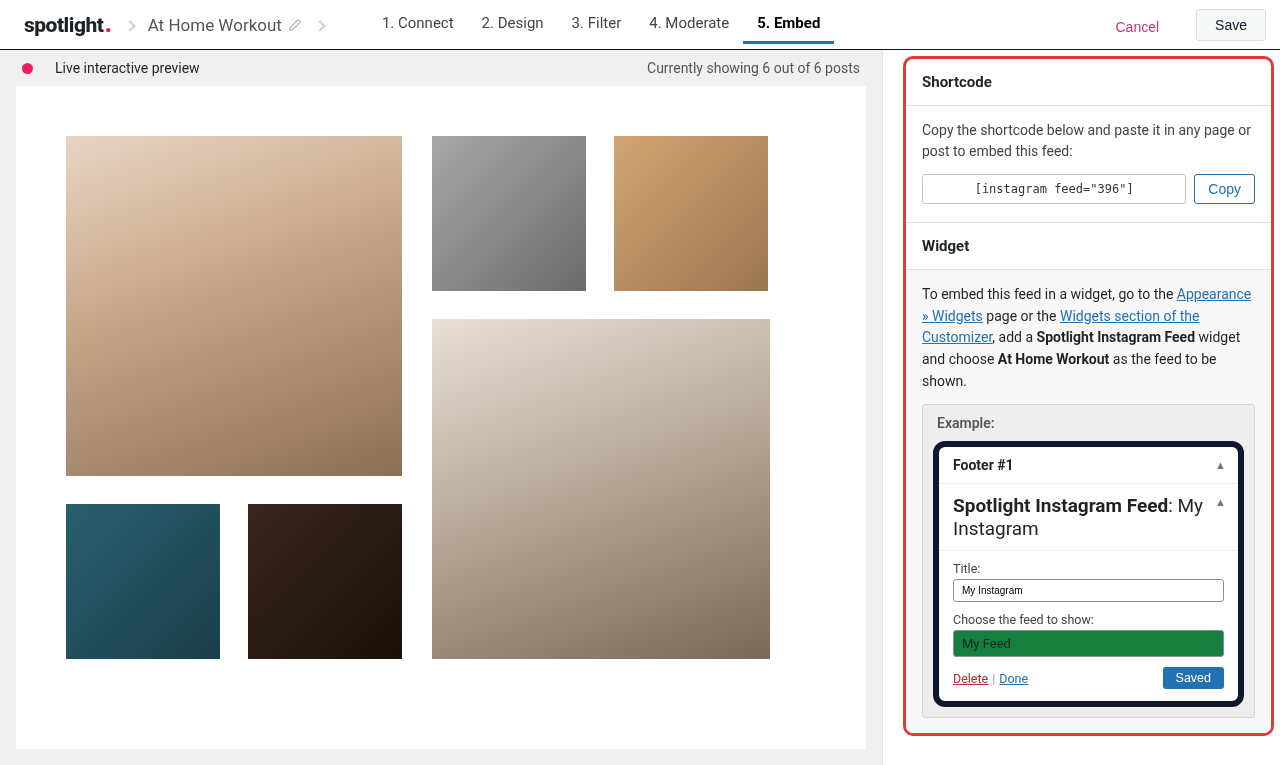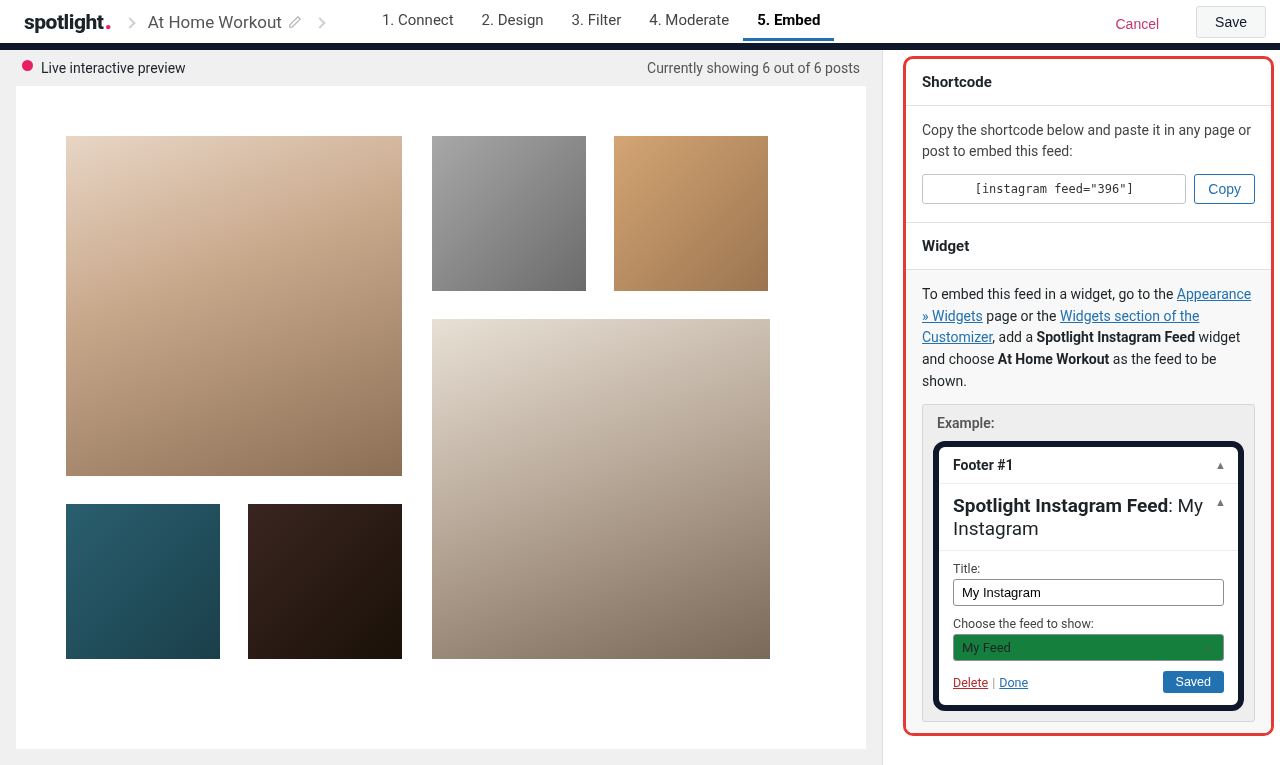--- a/index.html
+++ b/index.html
@@ -1,35 +1,35 @@
 <!DOCTYPE html>
 <html><head>
 <meta charset="utf-8">
 <style>
 * { box-sizing: border-box; margin: 0; padding: 0; }
 body { font-family: -apple-system, BlinkMacSystemFont, "Segoe UI", Roboto, Arial, sans-serif; font-size: 14px; color: #1d2327; background: #f0f0f1; width: 1280px; height: 765px; overflow: hidden; }
 
 
-.header { background: #fff; border-bottom: 7px solid #0f172a; display: flex; align-items: center; height: 50px; padding: 0 14px 0 24px; }
+.header { background: #fff; border-bottom: 1px solid #0f172a; display: flex; align-items: center; height: 50px; padding: 0 14px 0 24px; }
 .logo { font-weight: 800; font-size: 21px; letter-spacing: -0.5px; display: flex; align-items: baseline; }
 .logo-dot { color: #e91e63; font-size: 26px; line-height: 0; margin-left: 1px; }
 .crumb-sep { color: #d0d0d0; margin: 0 14px; }
 .feed-name { font-size: 17px; color: #555; margin-right: 6px; }
 .edit-ico { color: #b0b0b0; }
 .steps { display: flex; margin-left: 30px; gap: 0; }
 .step { padding: 0 14px; height: 38px; display: flex; align-items: center; font-size: 15px; color: #444; cursor: pointer; border-bottom: 3px solid transparent; }
 .step.active { font-weight: 700; color: #000; border-bottom-color: #2271b1; }
 .header-actions { margin-left: auto; display: flex; gap: 27px; align-items: flex-end; }
 .btn-cancel { color: #c9356e; background: none; border: none; cursor: pointer; font-size: 14px; padding: 6px 10px; }
 .btn-save { background: #f6f7f7; border: 1px solid #dcdcde; color: #0f172a; padding: 7px 18px; border-radius: 3px; cursor: default; font-size: 14px; }
 
 
 .main { display: flex; height: 715px; }
 .left { flex: 1; padding: 0 16px 16px 16px; display: flex; flex-direction: column; }
-.preview-bar { display: flex; align-items: flex-start; padding: 10px 6px; font-size: 14px; }
+.preview-bar { display: flex; align-items: center; padding: 10px 6px; font-size: 14px; gap: 14px; }
 .live-dot { width: 11px; height: 11px; background: #e91e63; border-radius: 50%; margin-right: 8px; }
 .preview-count { margin-left: auto; color: #555; }
 .preview-canvas { background: #fff; flex: 1; padding: 50px 50px; position: relative; }
 .grid { display: flex; gap: 30px; }
 .col1 { display: flex; flex-direction: column; gap: 28px; }
 .col2 { display: flex; flex-direction: column; gap: 28px; }
 .row-sm { display: flex; gap: 28px; }
 .ph { background: linear-gradient(135deg,#d9c4b0,#b89b82); position: relative; overflow: hidden; }
 .ph-large { width: 336px; height: 340px; background: linear-gradient(160deg,#e8d5c5 0%,#c9a98c 40%,#8b6f55 100%); }
 .ph-sm { width: 154px; height: 155px; }
@@ -59,21 +59,21 @@
 .example-inner { background: #fff; margin: 0 10px 10px; border: 6px solid #0f172a; border-radius: 12px; }
 .ex-row { padding: 10px 14px; border-bottom: 1px solid #eee; position: relative; }
 .ex-row:last-child { border-bottom: none; }
 .ex-title { font-weight: 700; font-size: 14px; }
 .ex-sub { color: #777; font-size: 11.5px; margin-top: 3px; }
 .ex-caret { position: absolute; right: 12px; top: 12px; color: #777; font-size: 11px; }
 .ex-feed-label { font-size: 19px; text-align: right; }
 .ex-feed-label b { font-weight: 700; }
 .ex-form { padding: 10px 14px 12px; }
 .ex-lbl { font-size: 12.5px; color: #444; margin-bottom: 3px; }
-.ex-input { width: 100%; border: 1px solid #8c8f94; border-radius: 3px; padding: 5px 8px; font-size: 13px; margin-bottom: 10px; }
+.ex-input { width: 100%; border: 1px solid #8c8f94; border-radius: 3px; padding: 5px 8px; font-size: 10px; margin-bottom: 10px; }
 .ex-select { width: 100%; border: 1px solid #8c8f94; border-radius: 3px; padding: 5px 8px; font-size: 13px; margin-bottom: 10px; background: #15803d; position: relative; }
 .ex-select::after { content: "⌄"; position: absolute; right: 10px; top: 4px; color: #555; }
 .ex-actions { display: flex; align-items: center; }
 .ex-del { color: #b32d2e; font-size: 12.5px; text-decoration: underline; cursor: pointer; }
 .ex-pipe { color: #999; margin: 0 4px; font-size: 12.5px; }
 .ex-done { color: #2271b1; font-size: 12.5px; text-decoration: underline; cursor: pointer; }
 .ex-saved { margin-left: auto; background: #2271b1; color: #fff; padding: 4px 13px; border-radius: 3px; font-size: 12.5px; border: none; }
 
 .chev { display:inline-block; transform: rotate(-45deg); border: solid #d0d0d0; border-width: 0 2px 2px 0; padding: 3px; vertical-align: middle; }
 svg { display:block; }

